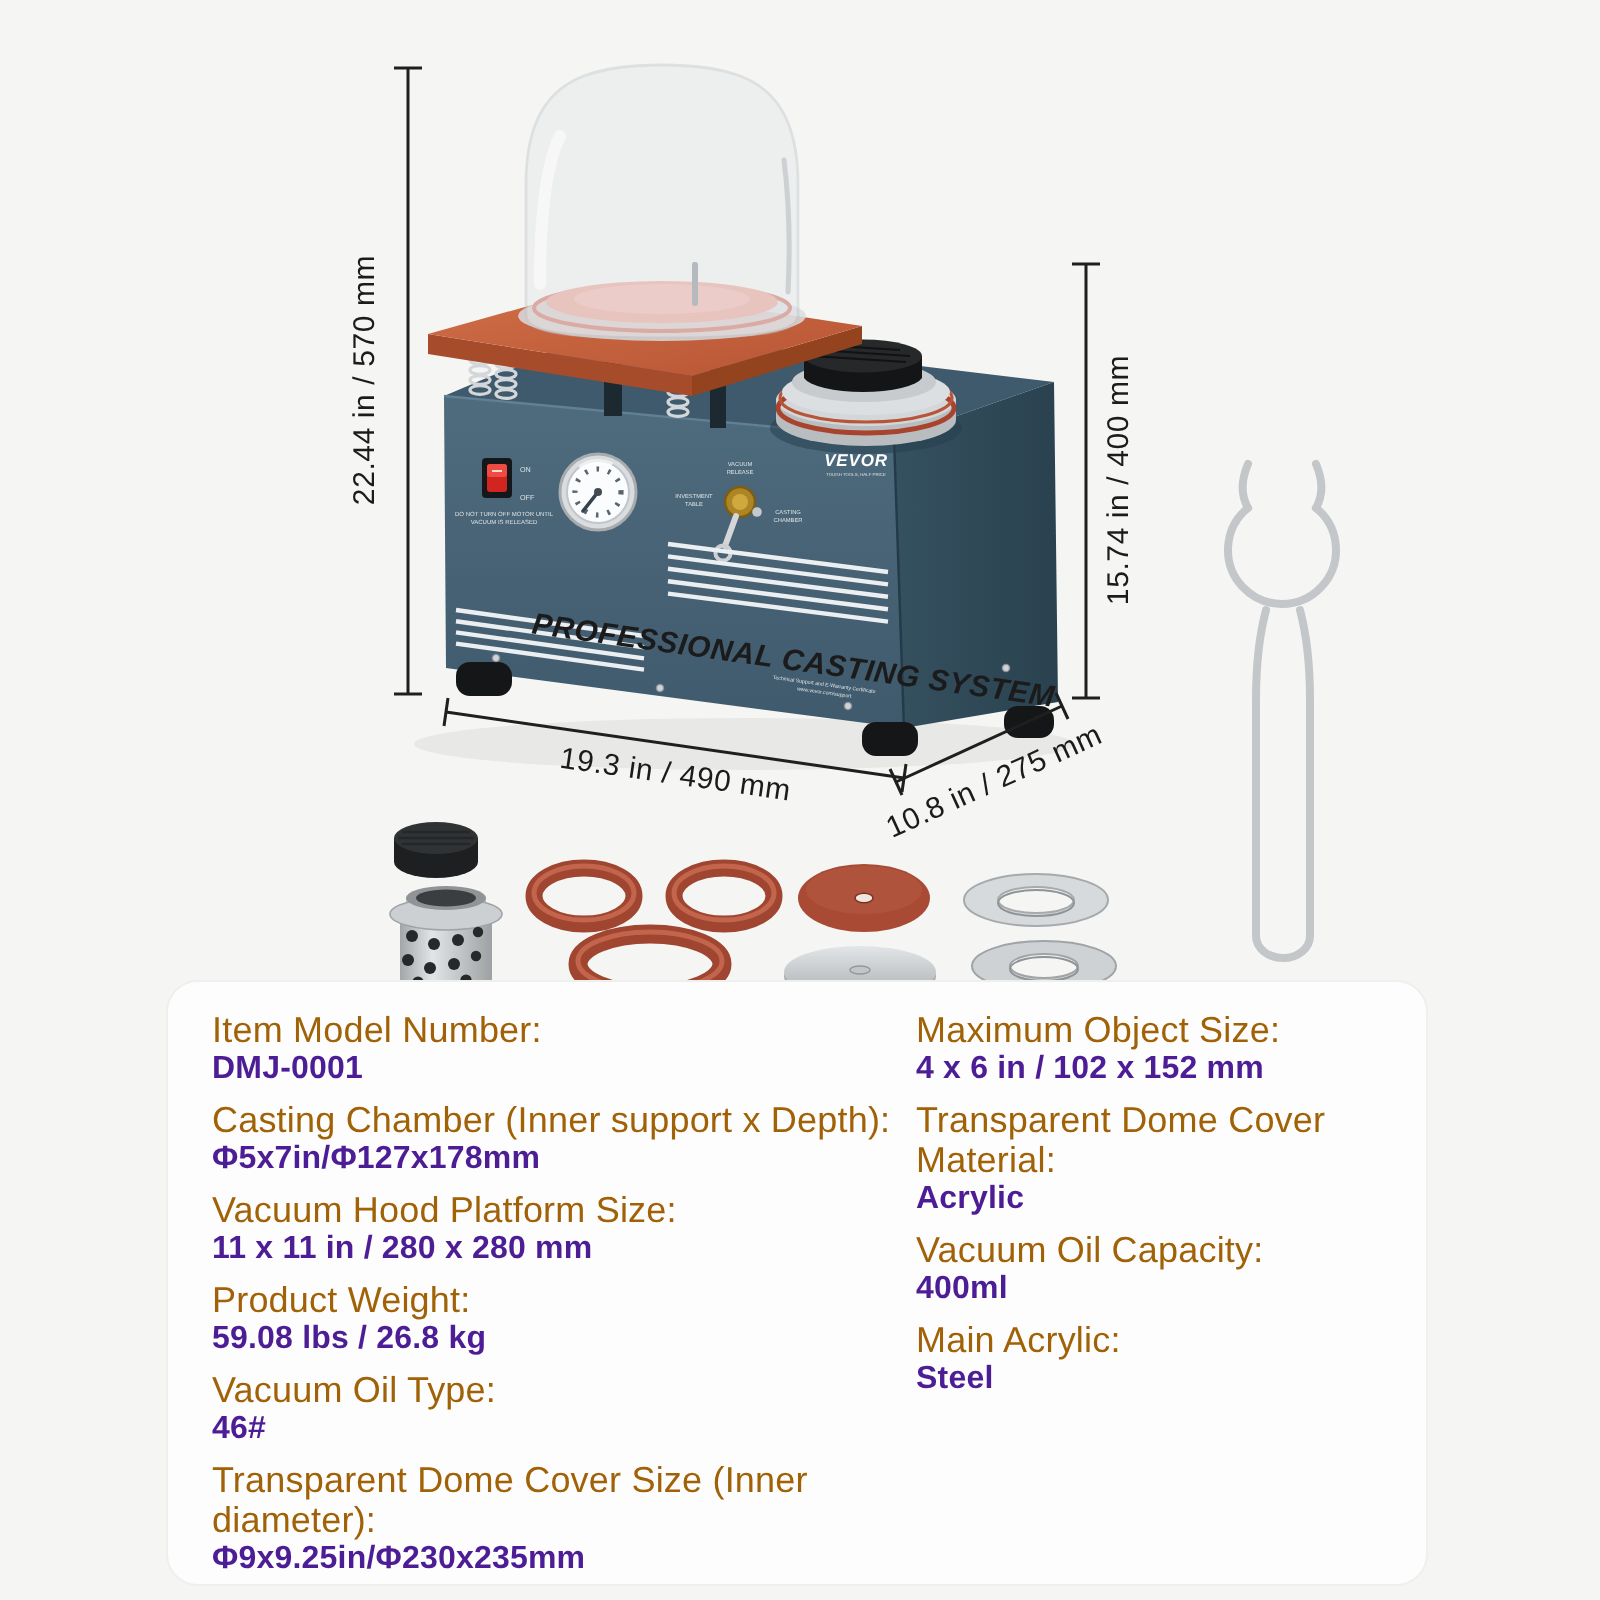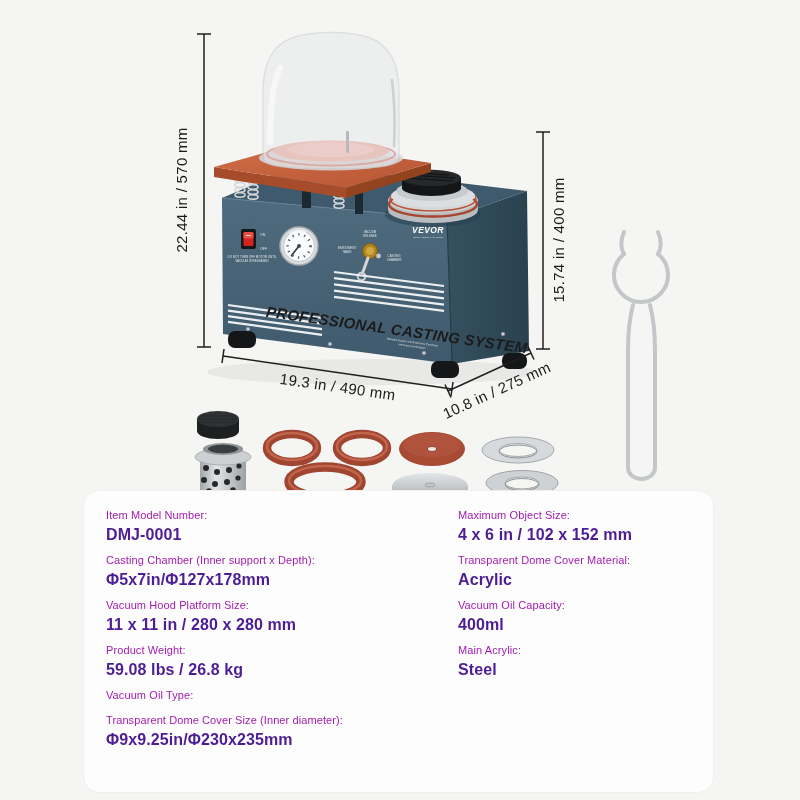--- a/index.html
+++ b/index.html
@@ -14,21 +14,21 @@
   .spec-card{
     position:absolute;left:83px;top:490px;width:631px;height:303px;
     background:#fdfdfd;border-radius:16px;border:1px solid #efefed;
     box-sizing:border-box;padding:14px 24px 10px 22px;
     display:flex;
   }
   .spec-col-left{width:352px;flex:0 0 352px;}
   .spec-col-right{flex:1;}
   .spec-item{margin-bottom:5px;}
   .spec-label{
-    font-size:11px;line-height:20px;color:#a21caf;letter-spacing:0.1px;
+    font-size:18px;line-height:20px;color:#a16207;letter-spacing:0.1px;
   }
   .spec-value{
     font-size:16px;line-height:20px;font-weight:700;color:#4c1d95;letter-spacing:0.1px;
   }
   .dim-text{font-family:"Liberation Sans", sans-serif;font-size:15px;fill:#1b1b1b;letter-spacing:0.3px;}
   .panel-micro{font-family:"Liberation Sans", sans-serif;fill:#dde2e5;}
 </style>
 </head>
 <body>
 
@@ -295,20 +295,21 @@
     <div class="spec-item">
       <div class="spec-label">Vacuum Hood Platform Size:</div>
       <div class="spec-value">11 x 11 in / 280 x 280 mm</div>
     </div>
     <div class="spec-item">
       <div class="spec-label">Product Weight:</div>
       <div class="spec-value">59.08 lbs / 26.8 kg</div>
     </div>
     <div class="spec-item">
       <div class="spec-label">Vacuum Oil Type:</div>
+      <div class="spec-value">46#</div>
     </div>
     <div class="spec-item">
       <div class="spec-label">Transparent Dome Cover Size (Inner diameter):</div>
       <div class="spec-value">Φ9x9.25in/Φ230x235mm</div>
     </div>
   </div>
   <div class="spec-col-right">
     <div class="spec-item">
       <div class="spec-label">Maximum Object Size:</div>
       <div class="spec-value">4 x 6 in / 102 x 152 mm</div>

